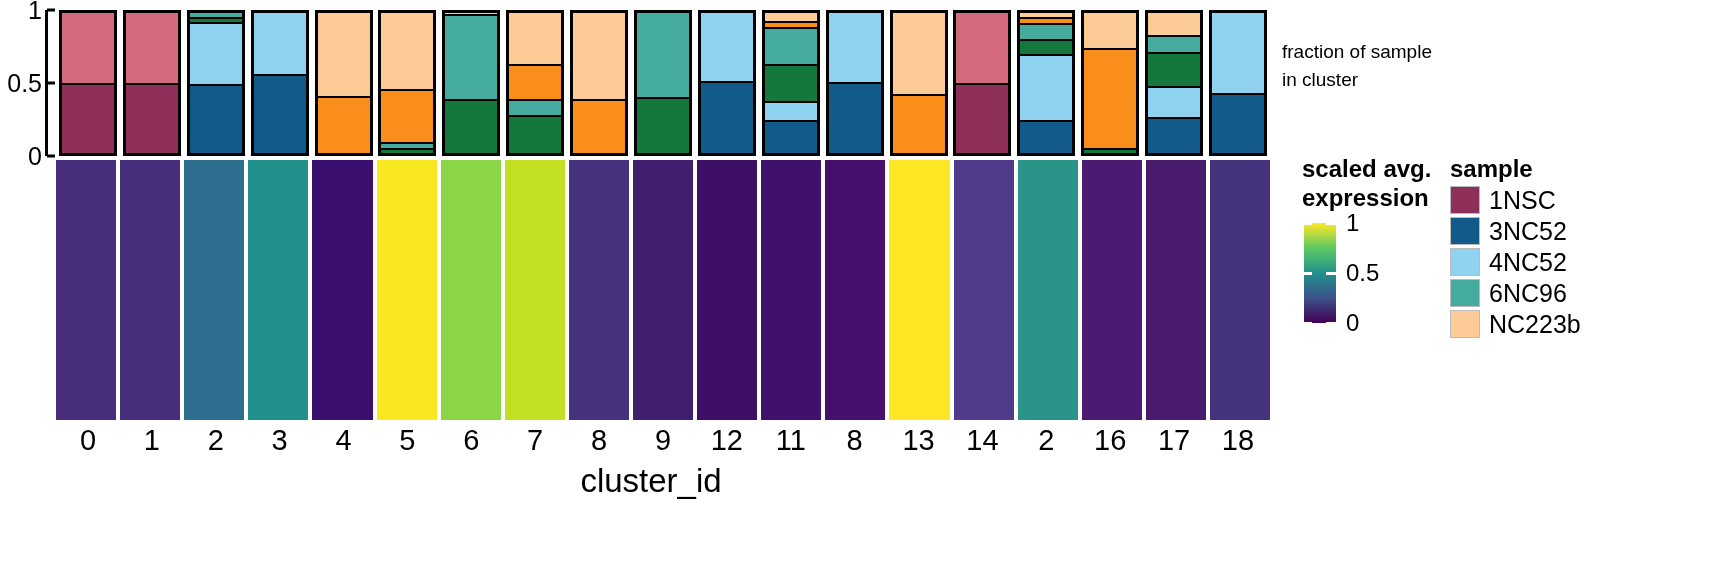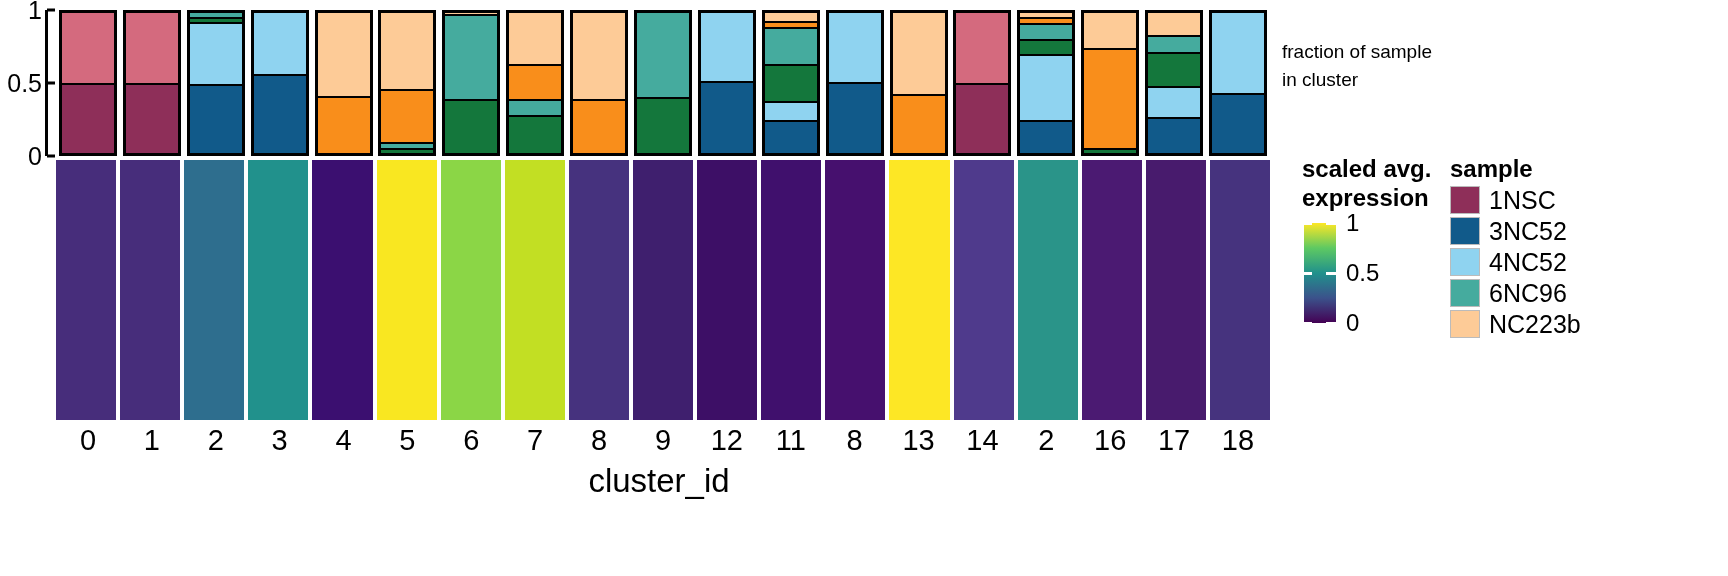--- a/index.html
+++ b/index.html
@@ -22,21 +22,21 @@
   .seg{width:100%;box-sizing:border-box;border-top:2px solid #000;}
   .seg:first-child{border-top:none;}
 
   
   .heat-row{position:absolute;left:0;top:150px;width:100%;height:260px;display:flex;gap:4px;}
   .heat-cell{flex:1 1 0;height:100%;}
 
   
   .xlabels{position:absolute;left:56px;top:418px;width:1214px;height:44px;display:flex;}
   .xlabel{flex:1 1 0;text-align:center;font-size:29px;color:#000;line-height:44px;}
-  .xtitle{position:absolute;left:52px;top:462px;width:1214px;text-align:center;font-size:33px;color:#000;}
+  .xtitle{position:absolute;left:44px;top:462px;width:1214px;text-align:center;font-size:33px;color:#000;}
 
   
   .frac-title{position:absolute;left:1282px;top:38px;font-size:19px;color:#000;line-height:1.45;}
 
   .legend-block{position:absolute;left:1282px;top:155px;display:flex;gap:18px;}
   .expr-col{width:130px;margin-left:20px;}
   .expr-title{font-size:24px;font-weight:bold;color:#000;line-height:1.2;}
   .cbar-wrap{position:relative;margin-top:10px;width:130px;height:110px;}
   .cbar{position:absolute;left:2px;top:0;width:32px;height:100px;
         background:linear-gradient(to top,#440154 0%,#3b528b 25%,#21918c 50%,#5ec962 75%,#fde725 100%);}

